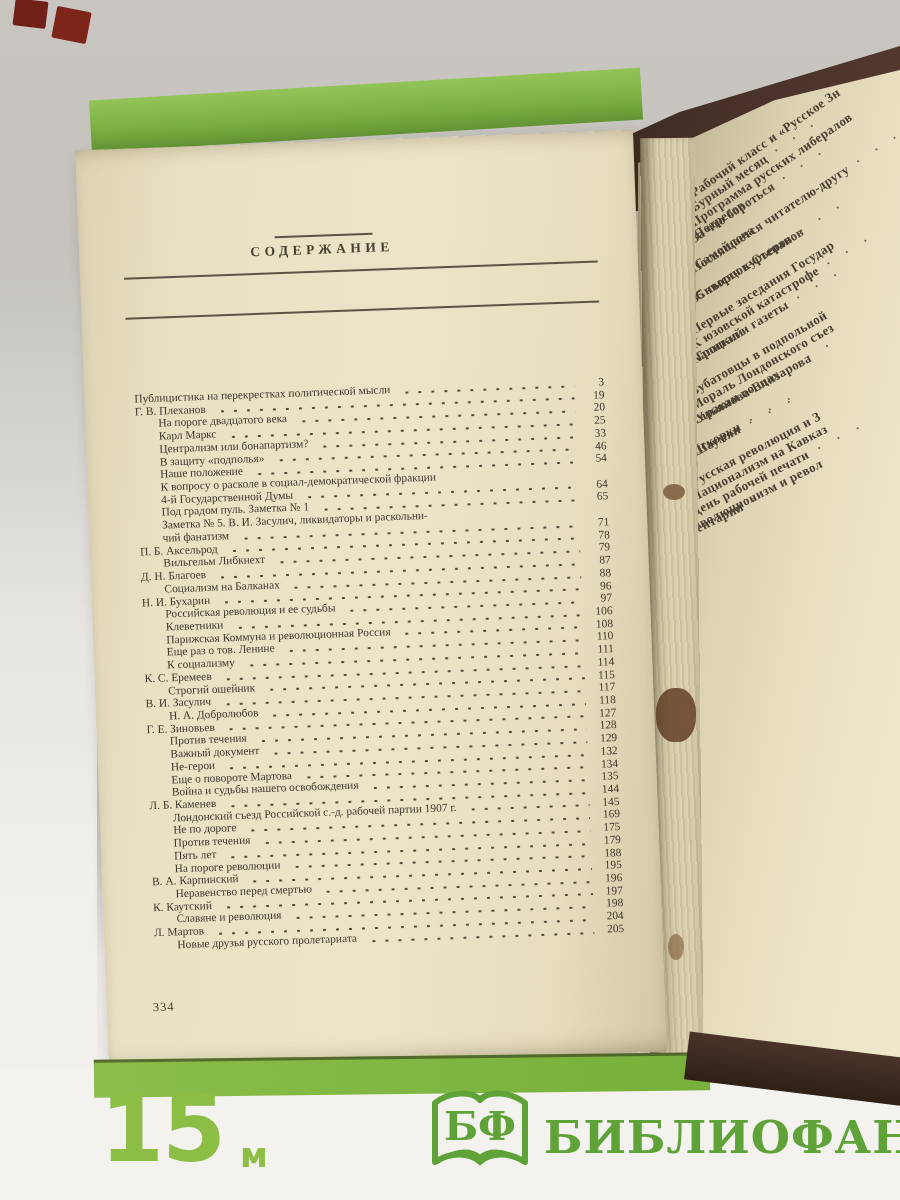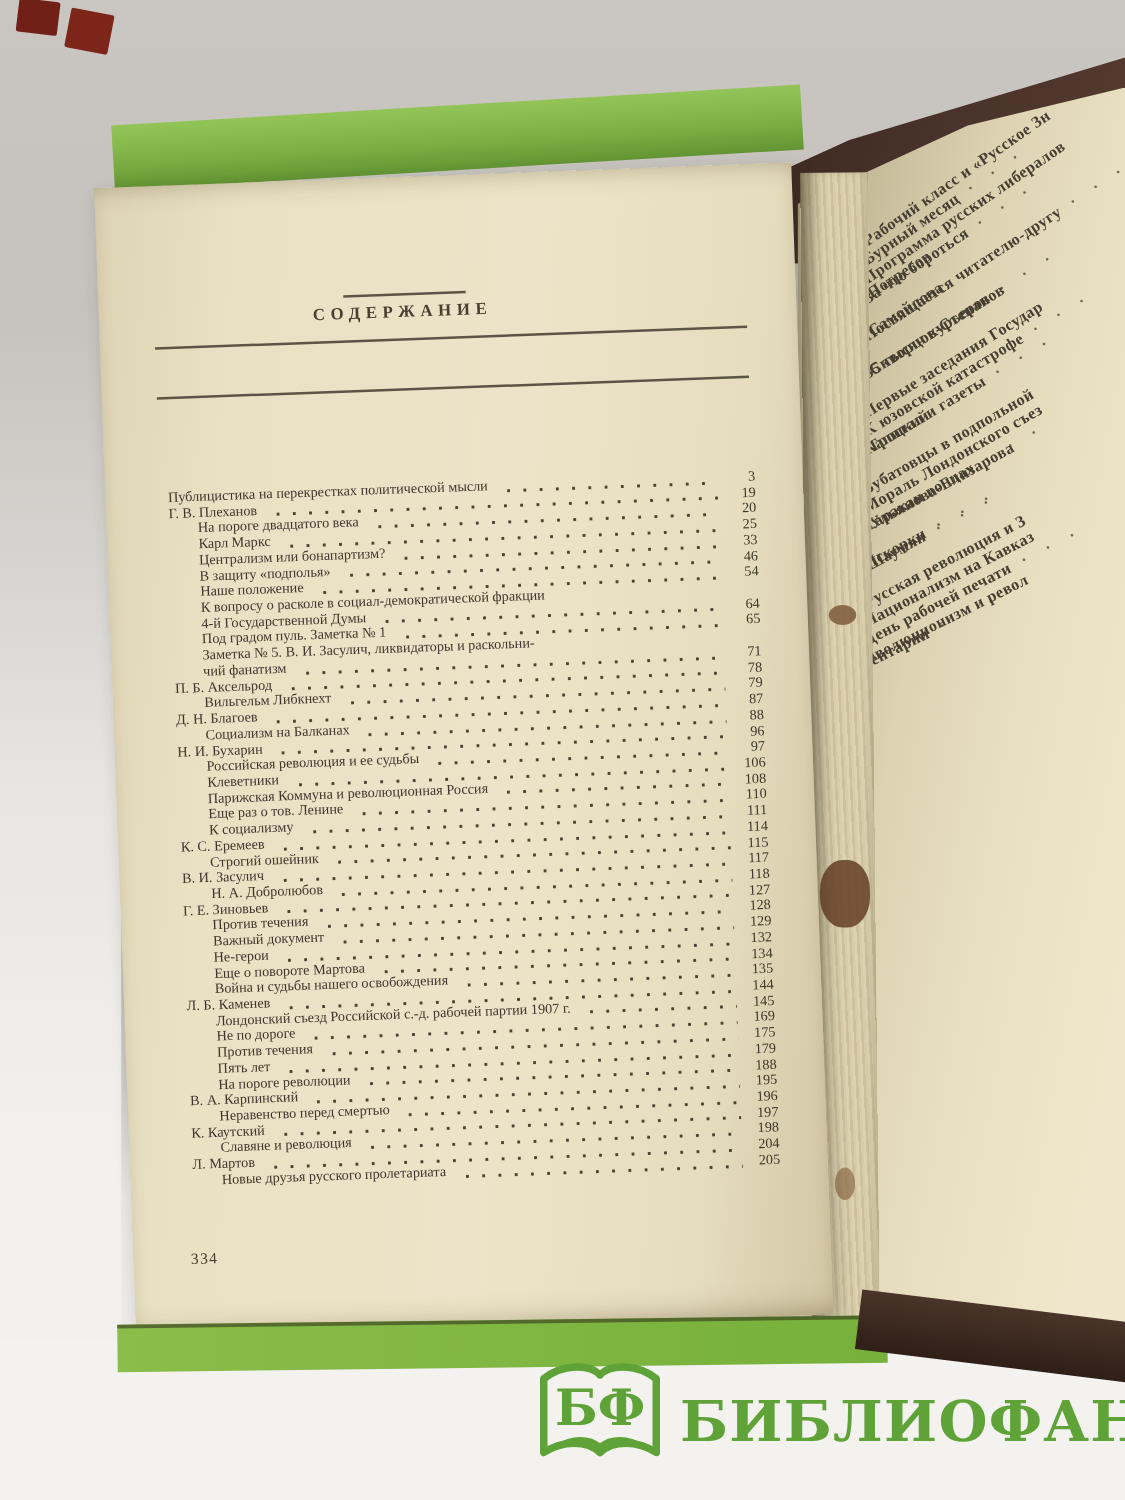--- a/index.html
+++ b/index.html
@@ -335,20 +335,23 @@
           <span class="leader"></span>
           <span class="p">205</span>
         </div>
       </div>
     <div class="pg-footer">334</div>
   </div>
 
   <div class="green-stripe"></div>
   <div class="dark-cover-br"></div>
 
+  <div class="watermark">
+    <span class="big">15</span><span class="unit">м</span>
+  </div>
 
   <div class="logo">
     <svg width="104" height="96" viewBox="0 0 104 96">
       <path d="M7 17 C22 5,44 5,52 14 C60 5,82 5,97 17 L97 76 C82 66,62 66,52 76 C42 66,22 66,7 76 Z" fill="none" stroke="#5fa338" stroke-width="6" stroke-linejoin="round"></path>
       <path d="M16 72 C30 63,44 64,52 71 M52 71 C60 64,74 63,88 72" fill="none" stroke="#5fa338" stroke-width="4" stroke-linecap="round"></path>
       <text x="52" y="54" text-anchor="middle" font-family="DejaVu Serif, serif" font-weight="bold" font-size="40" fill="#5fa338">БФ</text>
     </svg>
     <div class="logo-name">БИБЛИОФАН</div>
   </div>
 

